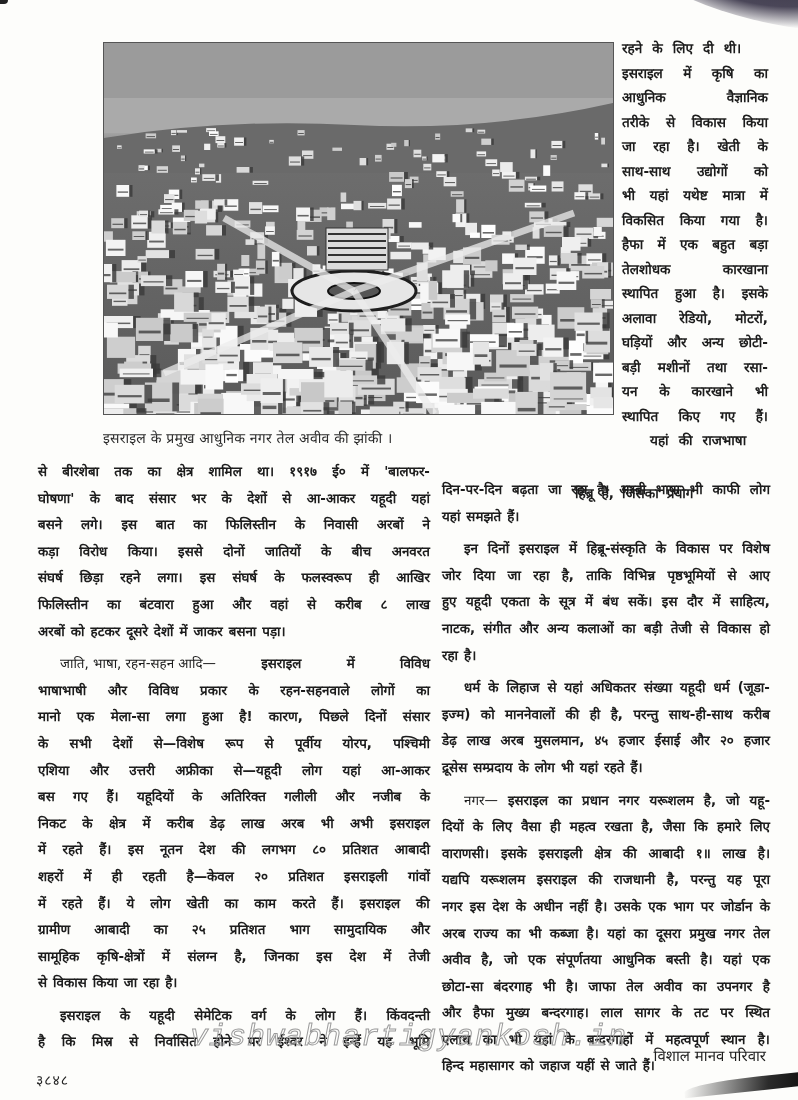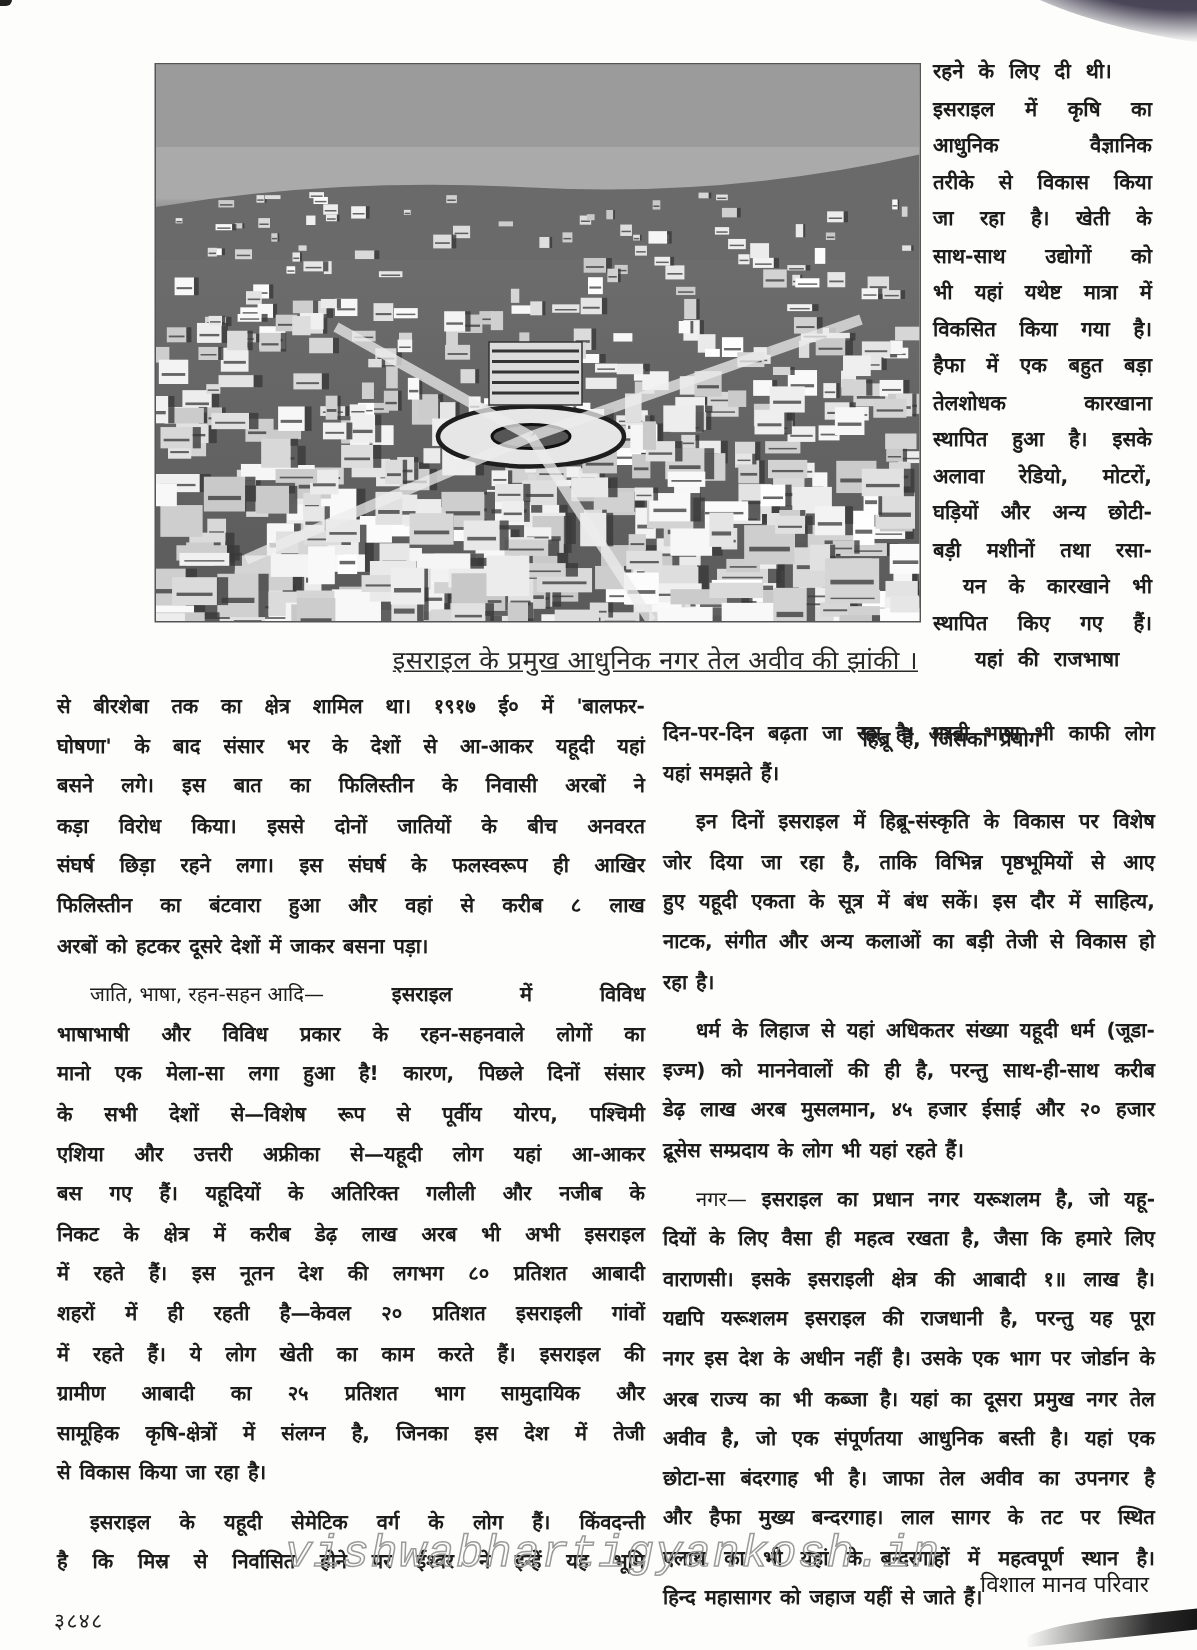--- a/index.html
+++ b/index.html
@@ -28,22 +28,22 @@
   .photo {
     position: absolute; left: 103px; top: 42px; width: 509px; height: 371px;
     overflow: hidden;
     background:
       linear-gradient(180deg, #8d8d8d 0%, #a5a5a5 12%, #b8b8b8 22%, #6e6e6e 30%, #5a5a5a 100%);
     border: 1px solid #555;
   }
   .photo svg { width: 100%; height: 100%; display: block; }
 
   .caption {
-    position: absolute; left: 103px; top: 428px; width: 509px; text-align: right;
-    font-size: 17px; letter-spacing: 0.2px; color: #2a2a2a; text-decoration: underline;
+    position: absolute; left: 103px; top: 428px; width: 509px; text-align: left;
+    font-size: 14px; letter-spacing: 0.2px; color: #2a2a2a;
   }
 
   .col { position: absolute; font-size: 13.4px; font-weight: bold; color: #1c1c1c; text-align: center; }
   .col .line { white-space: nowrap; }
 
   .side-col { left: 622px; top: 36px; width: 146px; line-height: 24.5px; font-size: 13.6px; }
   .side-col .line { display: block; height: 24.5px; }
   .side-col .indent { padding-left: 28px; }
   .side-col .tail { margin-left: -47px; margin-top: 28px; }
 
@@ -1307,21 +1307,21 @@
       <span>और</span>
       <span>अन्य</span>
       <span>छोटी-</span>
     </div>
     <div class="line" style="display: flex; justify-content: space-between;">
       <span>बड़ी</span>
       <span>मशीनों</span>
       <span>तथा</span>
       <span>रसा-</span>
     </div>
-    <div class="line" style="display: flex; justify-content: space-between; margin-left: 20px;">
+    <div class="line" style="display: flex; justify-content: space-between;">
       <span>यन</span>
       <span>के</span>
       <span>कारखाने</span>
       <span>भी</span>
     </div>
     <div class="line" style="display: flex; justify-content: space-between;">
       <span>स्थापित</span>
       <span>किए</span>
       <span>गए</span>
       <span>हैं।</span>

